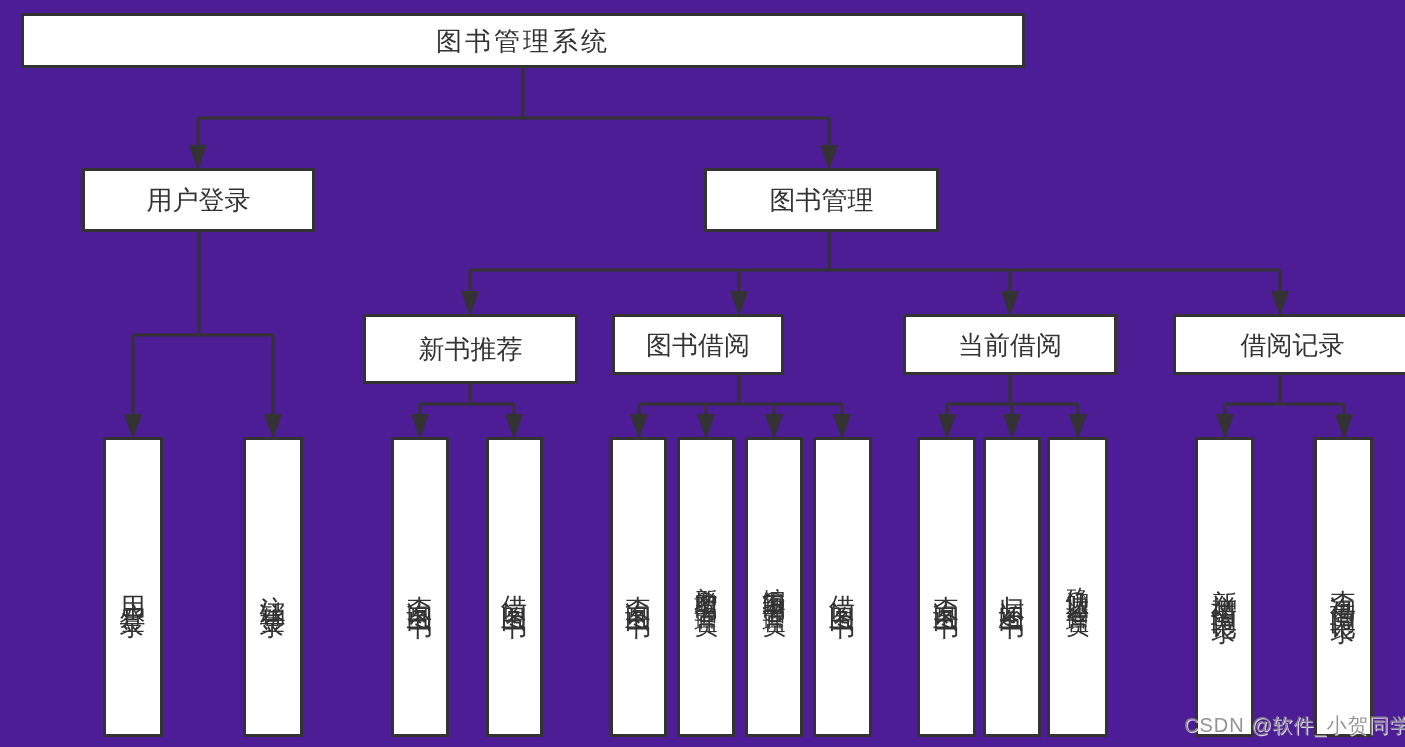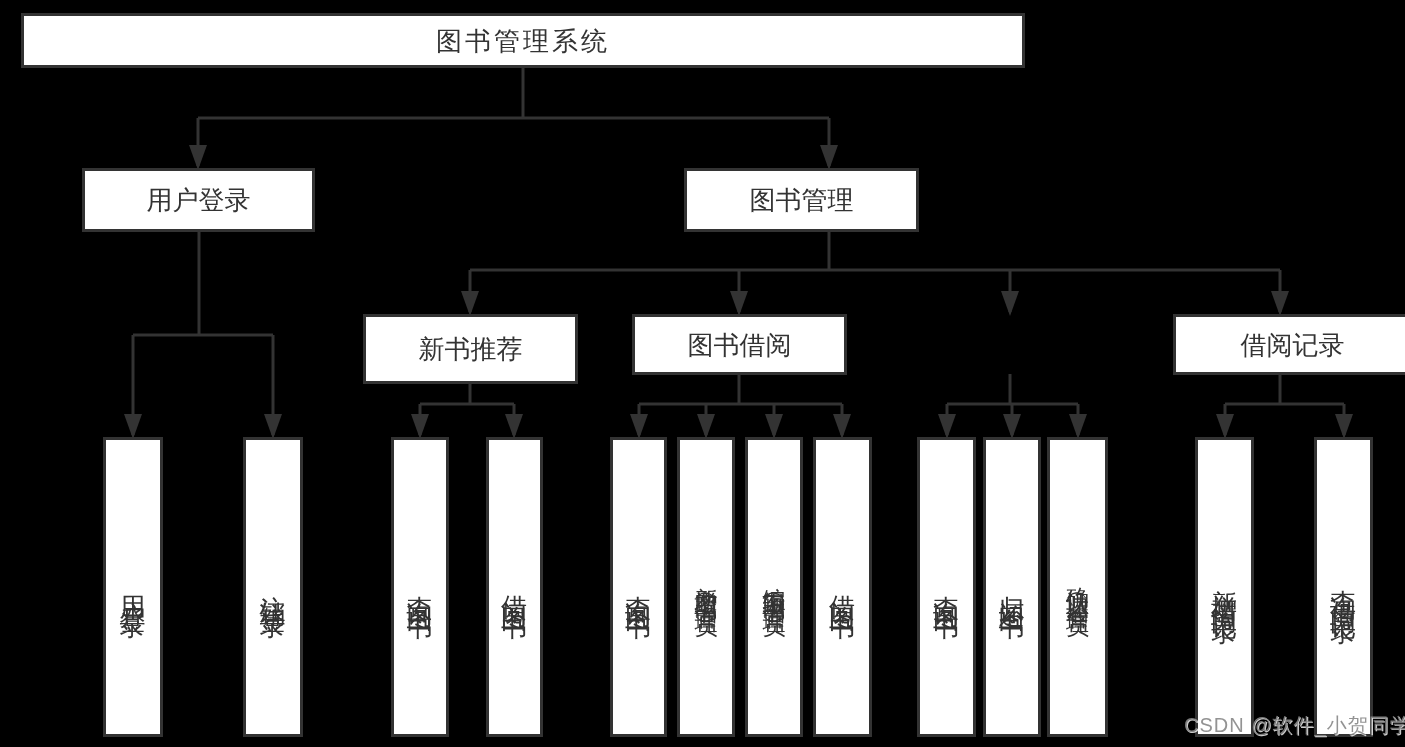--- a/index.html
+++ b/index.html
@@ -1,20 +1,20 @@
 <!DOCTYPE html>
 <html><head>
 <meta charset="utf-8">
 <style>
   html, body { margin: 0; padding: 0; background: #ffffff; }
   .stage {
     position: relative;
     width: 1405px;
     height: 747px;
-    background: #000000;
+    background: #4c1d95;
     overflow: hidden;
     font-family: "Liberation Sans", "DejaVu Sans", sans-serif;
     color: #333333;
   }
   .connectors {
     position: absolute;
     left: 0; top: 0;
     width: 1405px; height: 747px;
     z-index: 1;
   }
@@ -95,29 +95,32 @@
     </g>
   </svg>
 
   <div class="box title-box" style="left:21px;top:13px;width:1004px;height:55px">
     <span class="hlabel">图书管理系统</span>
   </div>
 
   <div class="box" style="left:82px;top:168px;width:233px;height:64px">
     <span class="hlabel">用户登录</span>
   </div>
-  <div class="box" style="left:684px;top:168px;width:235px;height:64px">
+  <div class="box" style="left:704px;top:168px;width:235px;height:64px">
     <span class="hlabel">图书管理</span>
   </div>
 
   <div class="box" style="left:363px;top:314px;width:215px;height:70px">
     <span class="hlabel">新书推荐</span>
   </div>
-  <div class="box" style="left:632px;top:314px;width:215px;height:61px">
+  <div class="box" style="left:612px;top:314px;width:172px;height:61px">
     <span class="hlabel">图书借阅</span>
+  </div>
+  <div class="box" style="left:903px;top:314px;width:214px;height:61px">
+    <span class="hlabel">当前借阅</span>
   </div>
   <div class="box" style="left:1173px;top:314px;width:239px;height:61px">
     <span class="hlabel">借阅记录</span>
   </div>
 
   <div class="box leaf" style="left:103px;top:437px;width:60px;height:300px">
     <span class="vlabel">用户登录</span>
   </div>
   <div class="box leaf" style="left:243px;top:437px;width:60px;height:300px">
     <span class="vlabel">注销登录</span>

